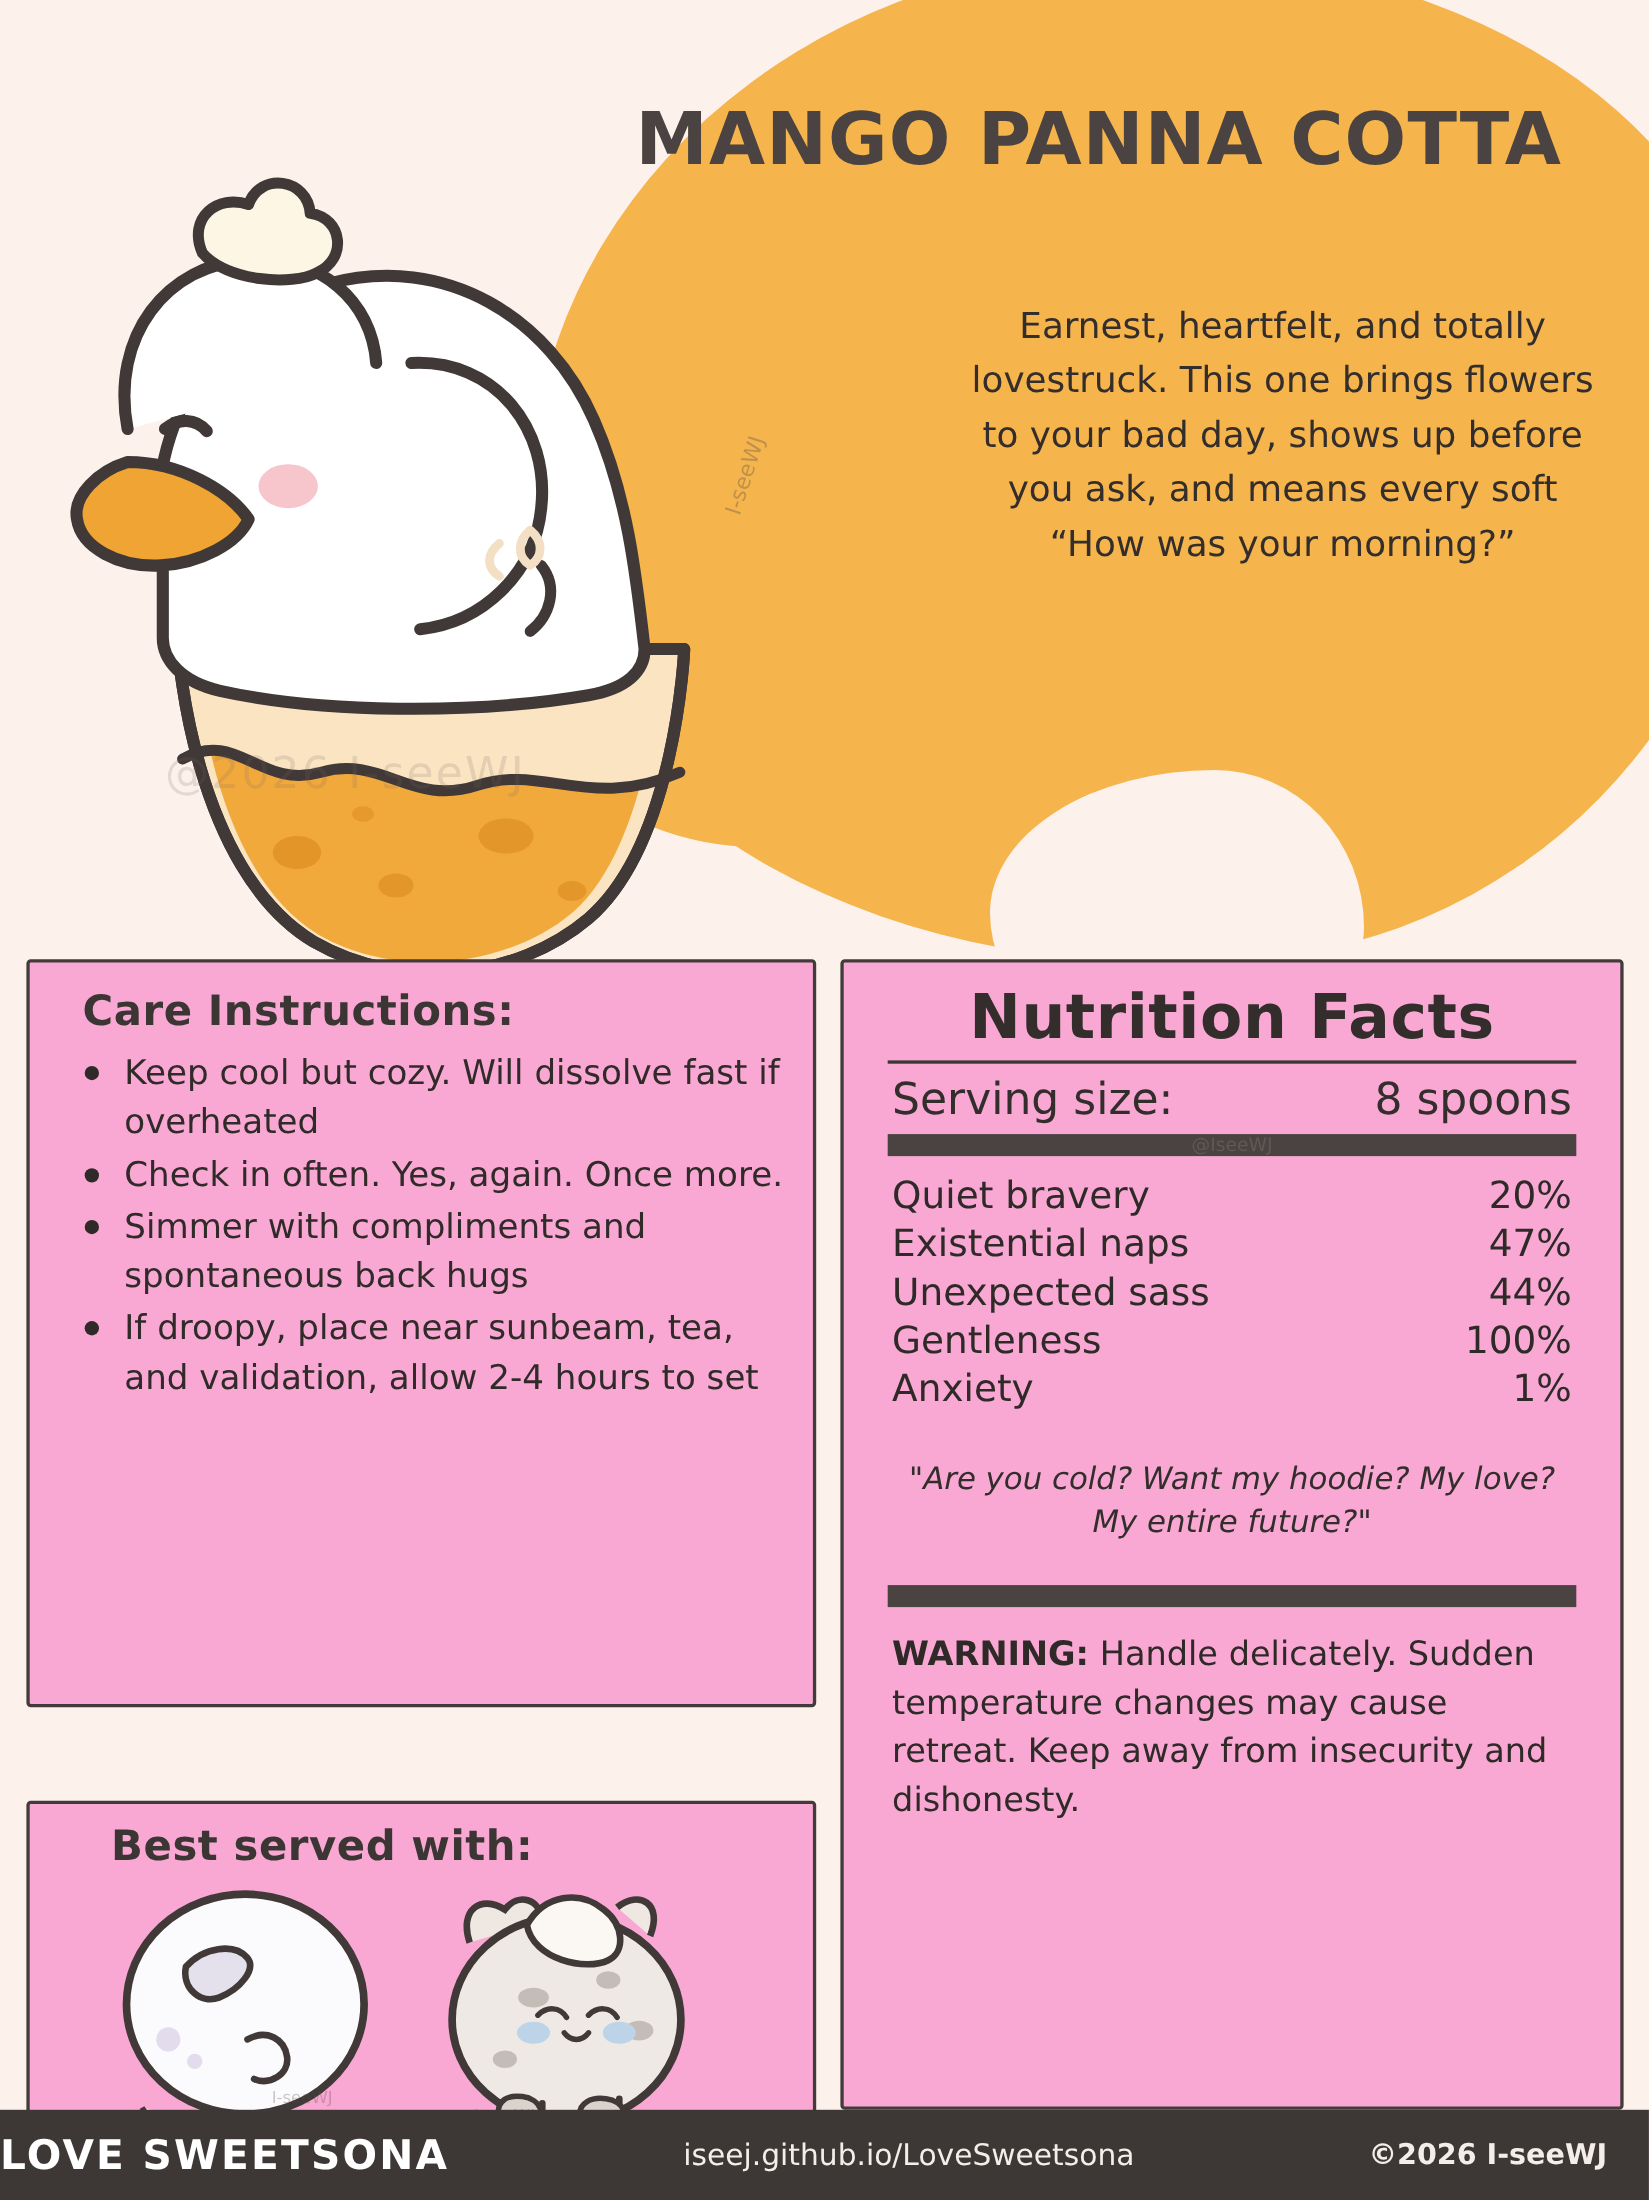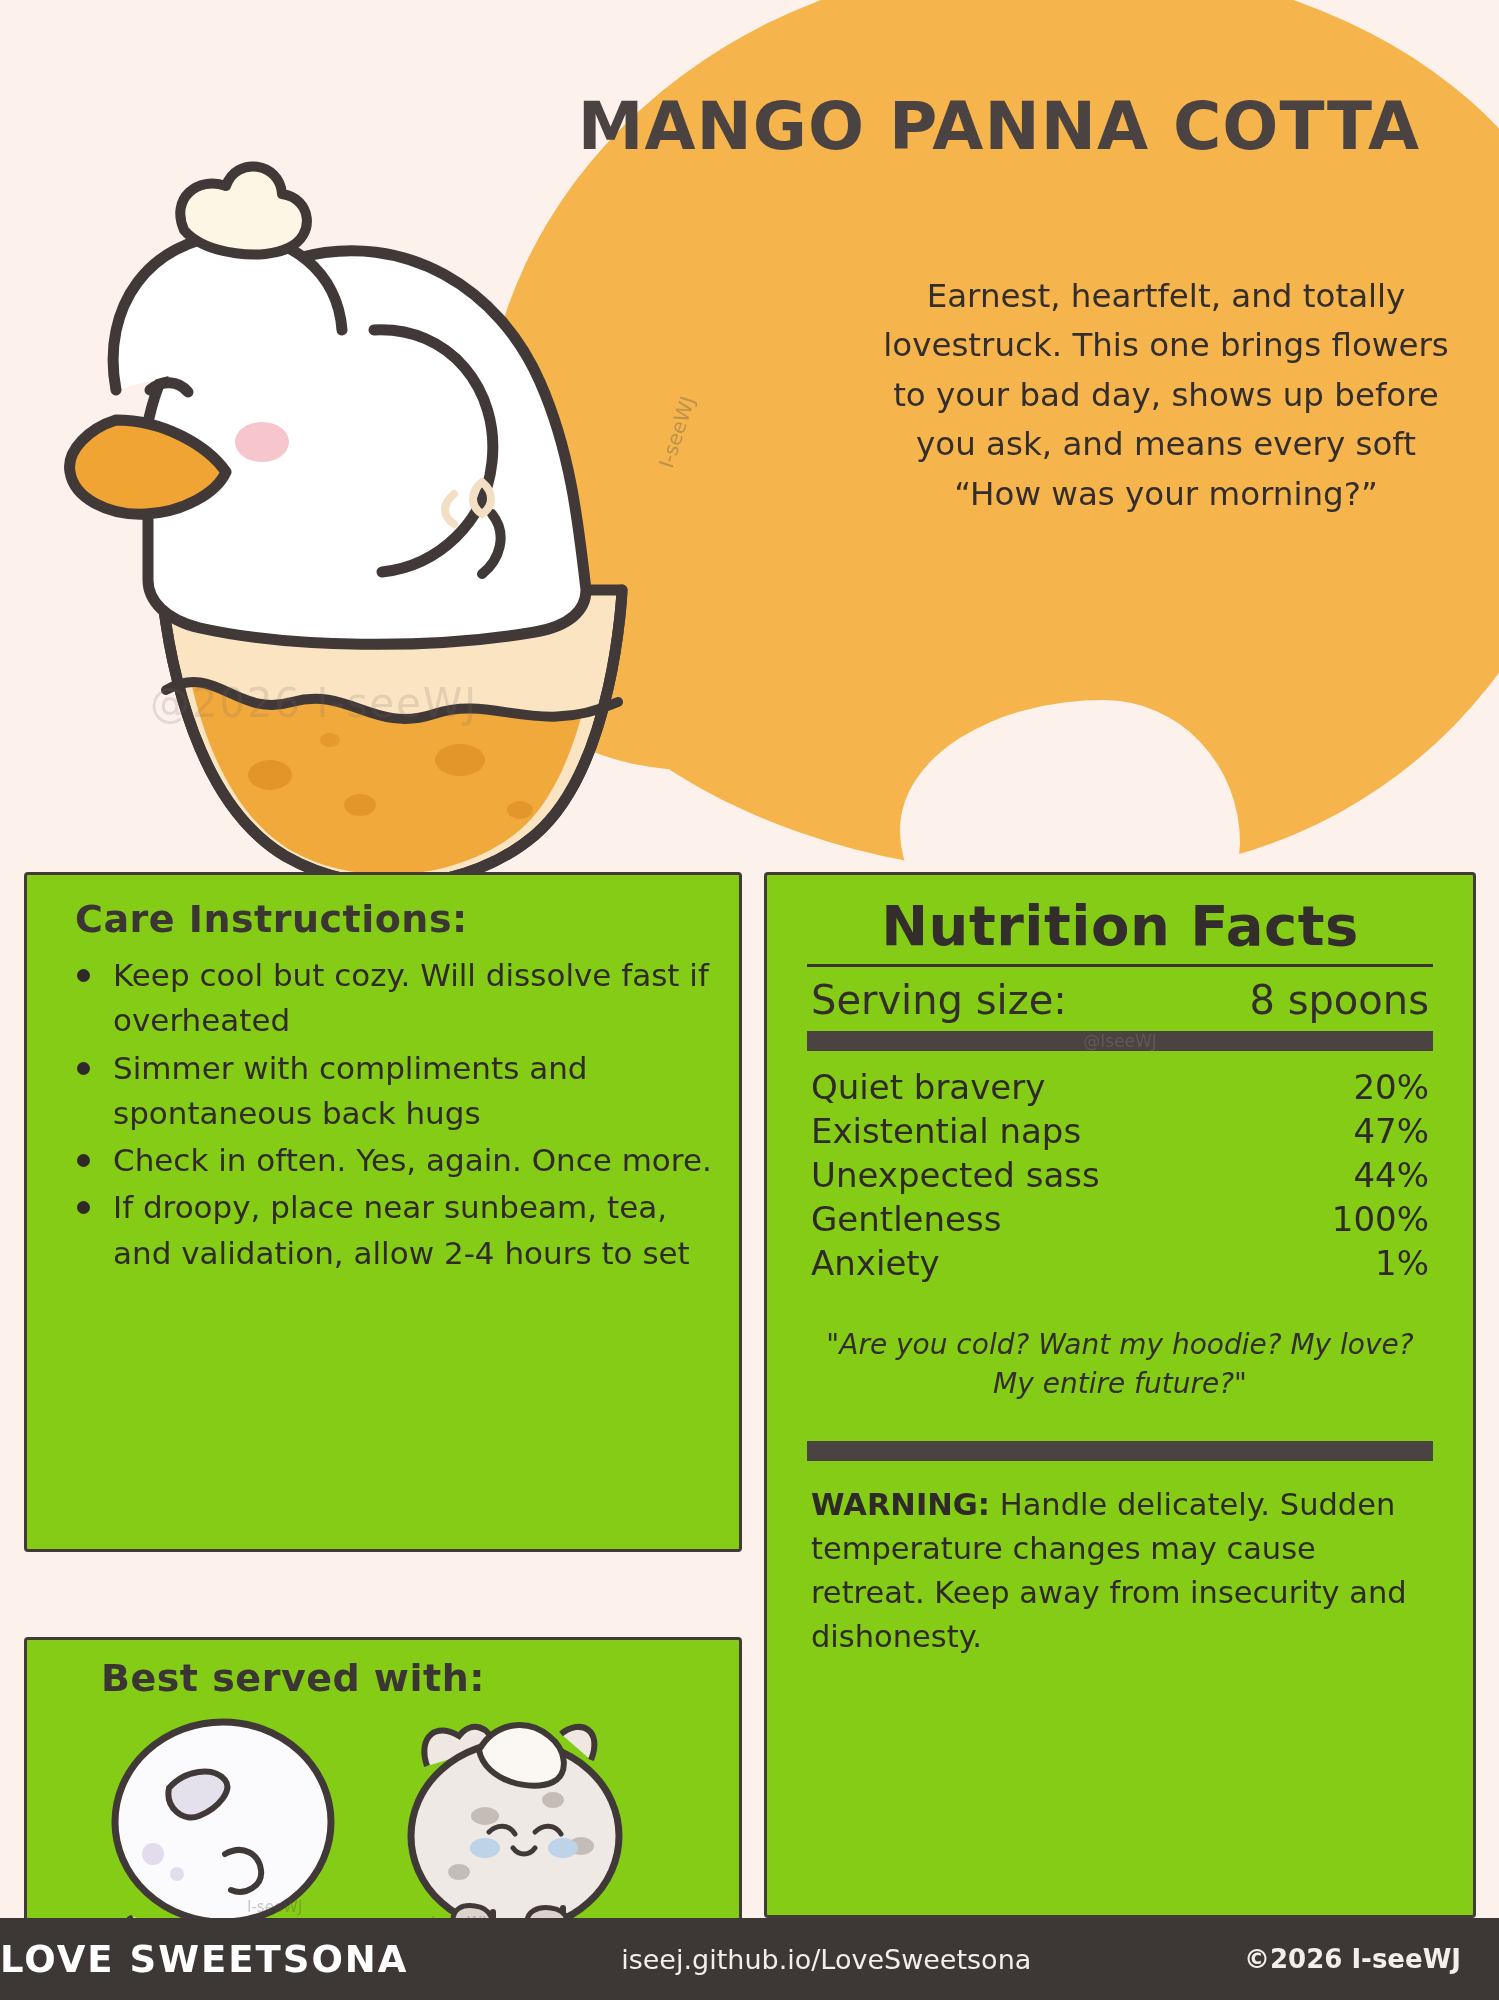--- a/index.html
+++ b/index.html
@@ -75,21 +75,21 @@
     position: absolute;
     top: 90px; left: 30px;
     width: 720px; height: 800px;
     z-index: 4;
   }
   .duck-wrap svg { width: 100%; height: 100%; display: block; }
 
   
   .panel {
     position: absolute;
-    background: #84cc16;
+    background: #f9a8d4;
     border: 3px solid #423b39;
     border-radius: 4px;
     z-index: 6;
   }
   #care-panel   { left: 24px;  top: 872px;  width: 718px; height: 680px; }
   #served-panel { left: 24px;  top: 1637px; width: 718px; height: 345px; }
   #nutrition-panel { left: 764px; top: 872px; width: 712px; height: 1046px; }
 
   .panel-h {
     font-weight: bold;
@@ -289,22 +289,22 @@
   <div class="wm-big">@2026 I-seeWJ</div>
 
   <h1 class="title">MANGO PANNA COTTA</h1>
 
   <p class="desc">Earnest, heartfelt, and totally lovestruck. This one brings flowers to your bad day, shows up before you ask, and means every soft “How was your morning?”</p>
 
   <section class="panel" id="care-panel">
     <h2 class="panel-h">Care Instructions:</h2>
     <ul class="care">
       <li>Keep cool but cozy. Will dissolve fast if overheated</li>
+      <li>Check in often. Yes, again. Once more.</li>
       <li>Simmer with compliments and spontaneous back hugs</li>
-      <li>Check in often. Yes, again. Once more.</li>
       <li>If droopy, place near sunbeam, tea, and validation, allow 2-4 hours to set</li>
     </ul>
   </section>
 
   <section class="panel" id="served-panel">
     <h2 class="panel-h">Best served with:</h2>
     <div class="served-art">
 
       <svg id="moon-svg" viewBox="0 0 300 240" xmlns="http://www.w3.org/2000/svg">
         <ellipse cx="150" cy="118" rx="108" ry="100" fill="#fbfafc" stroke="#403937" stroke-width="7"></ellipse>

